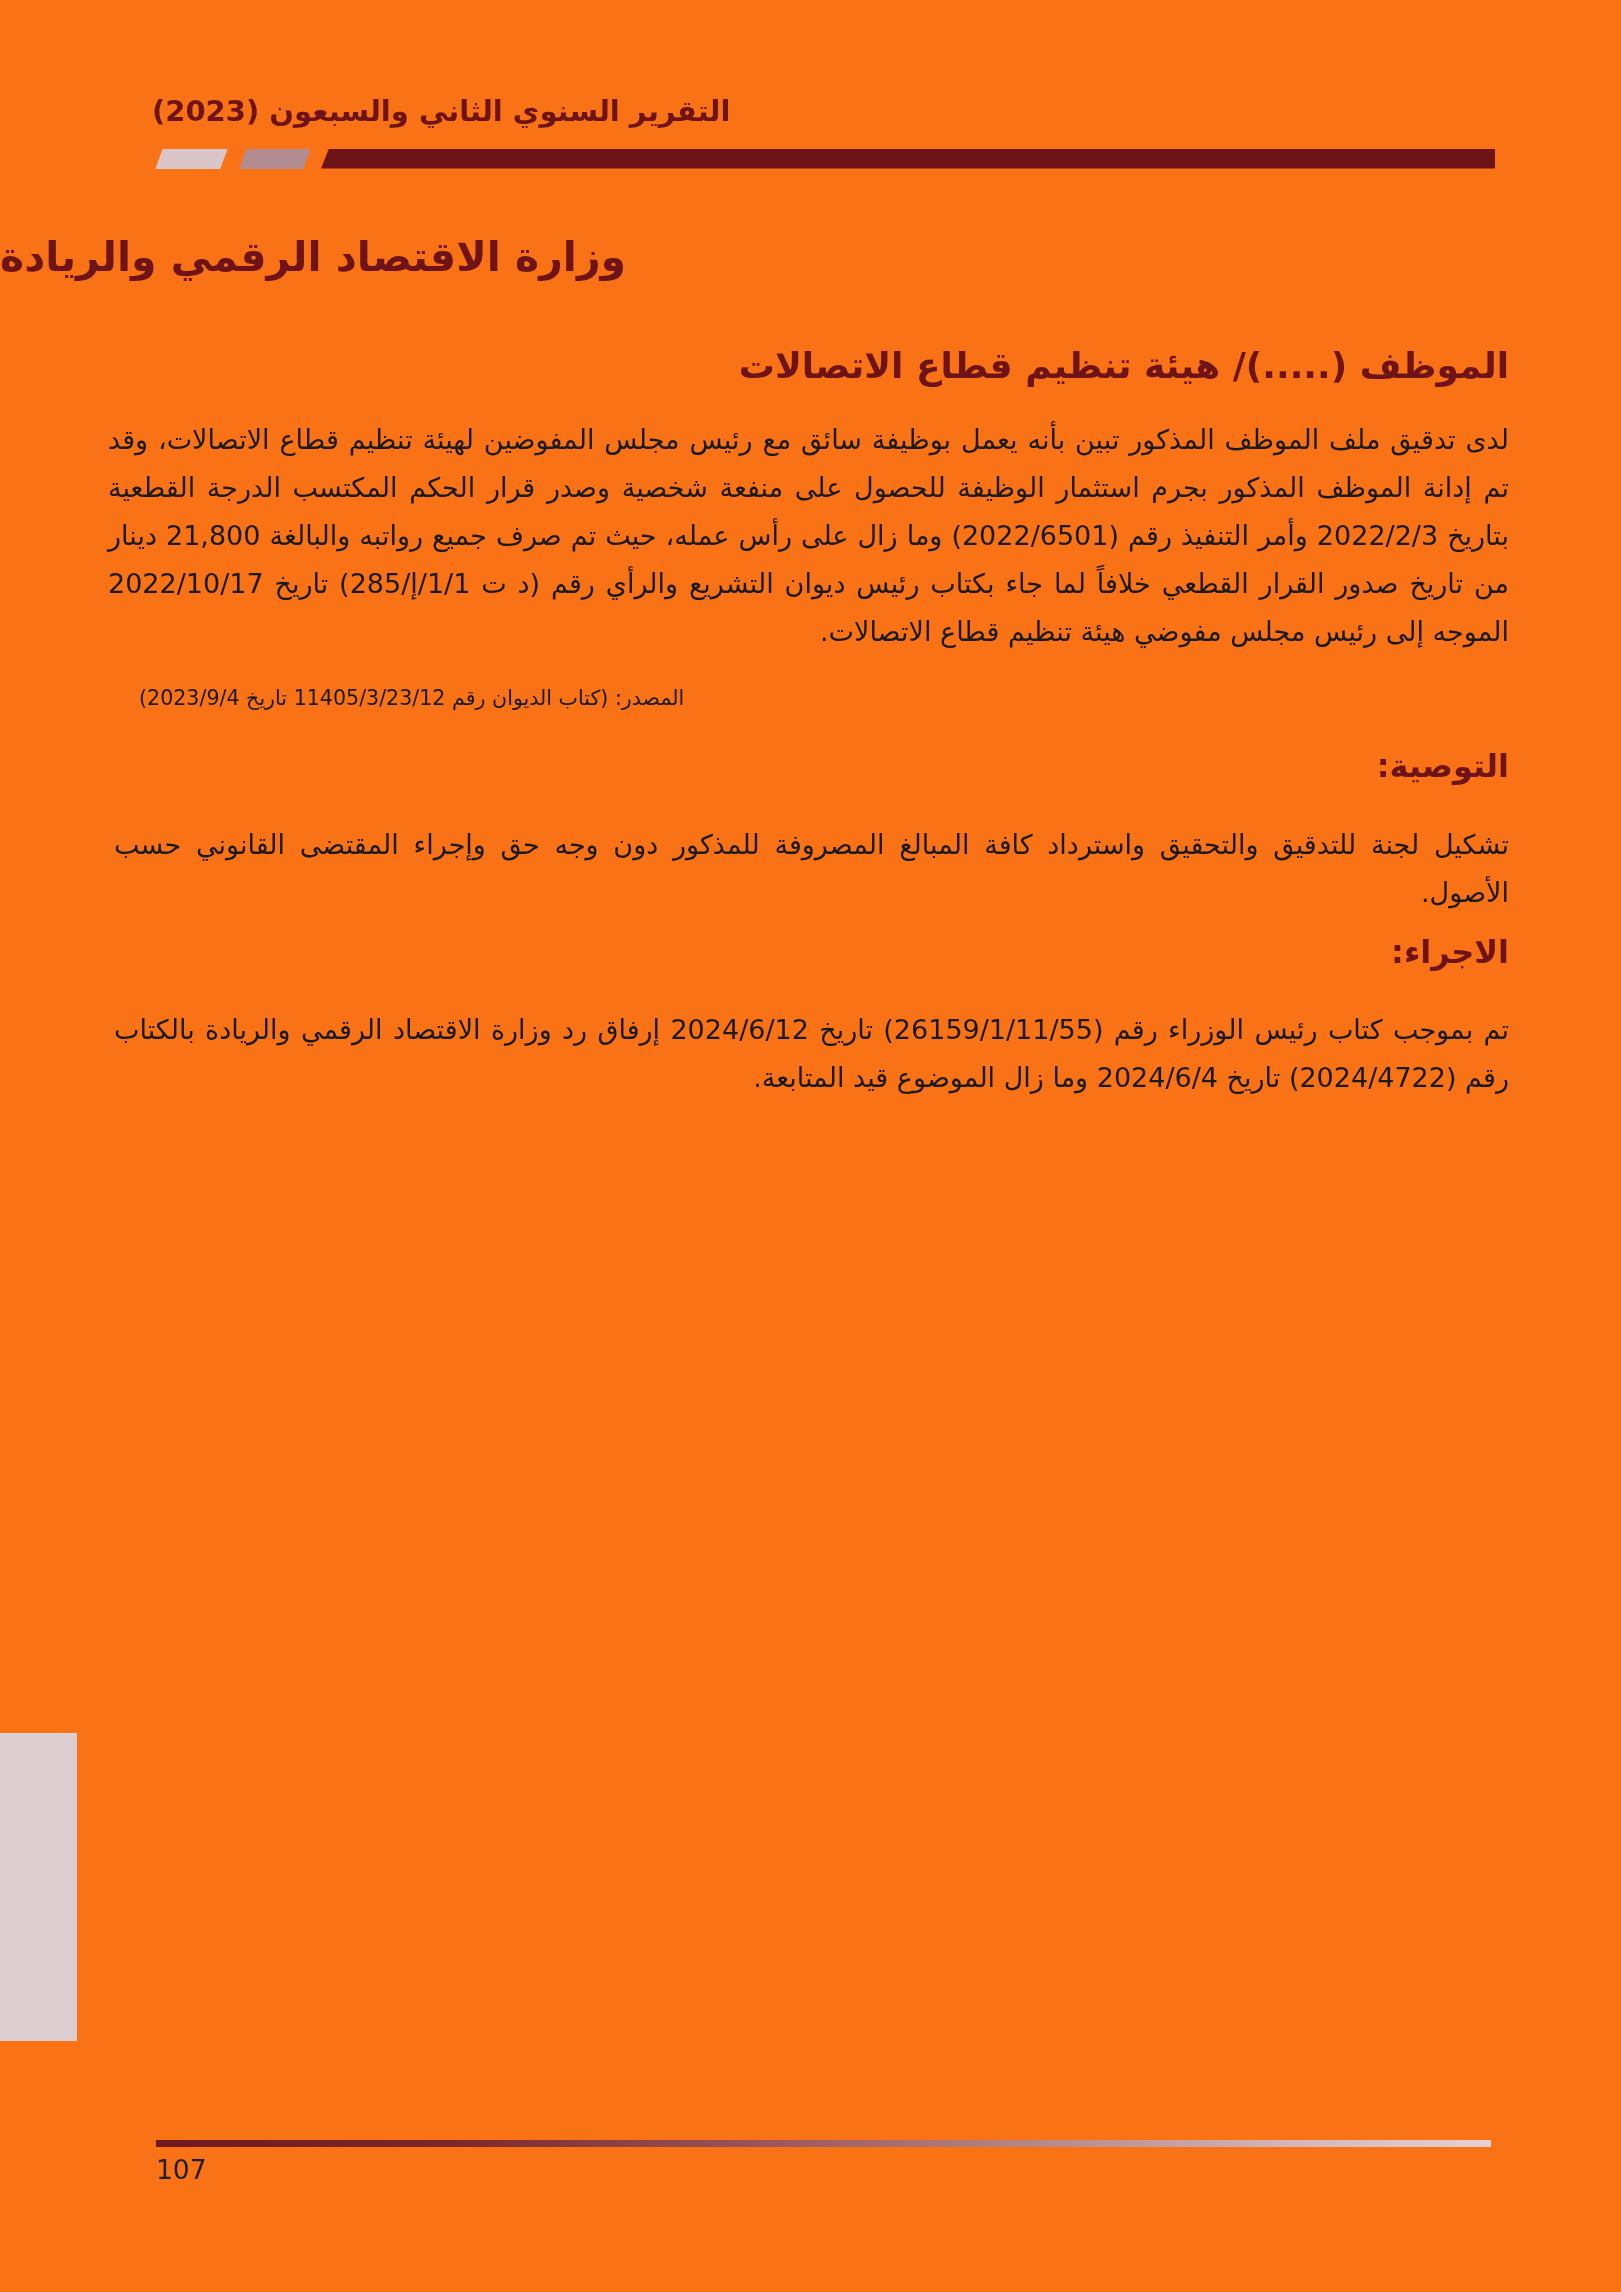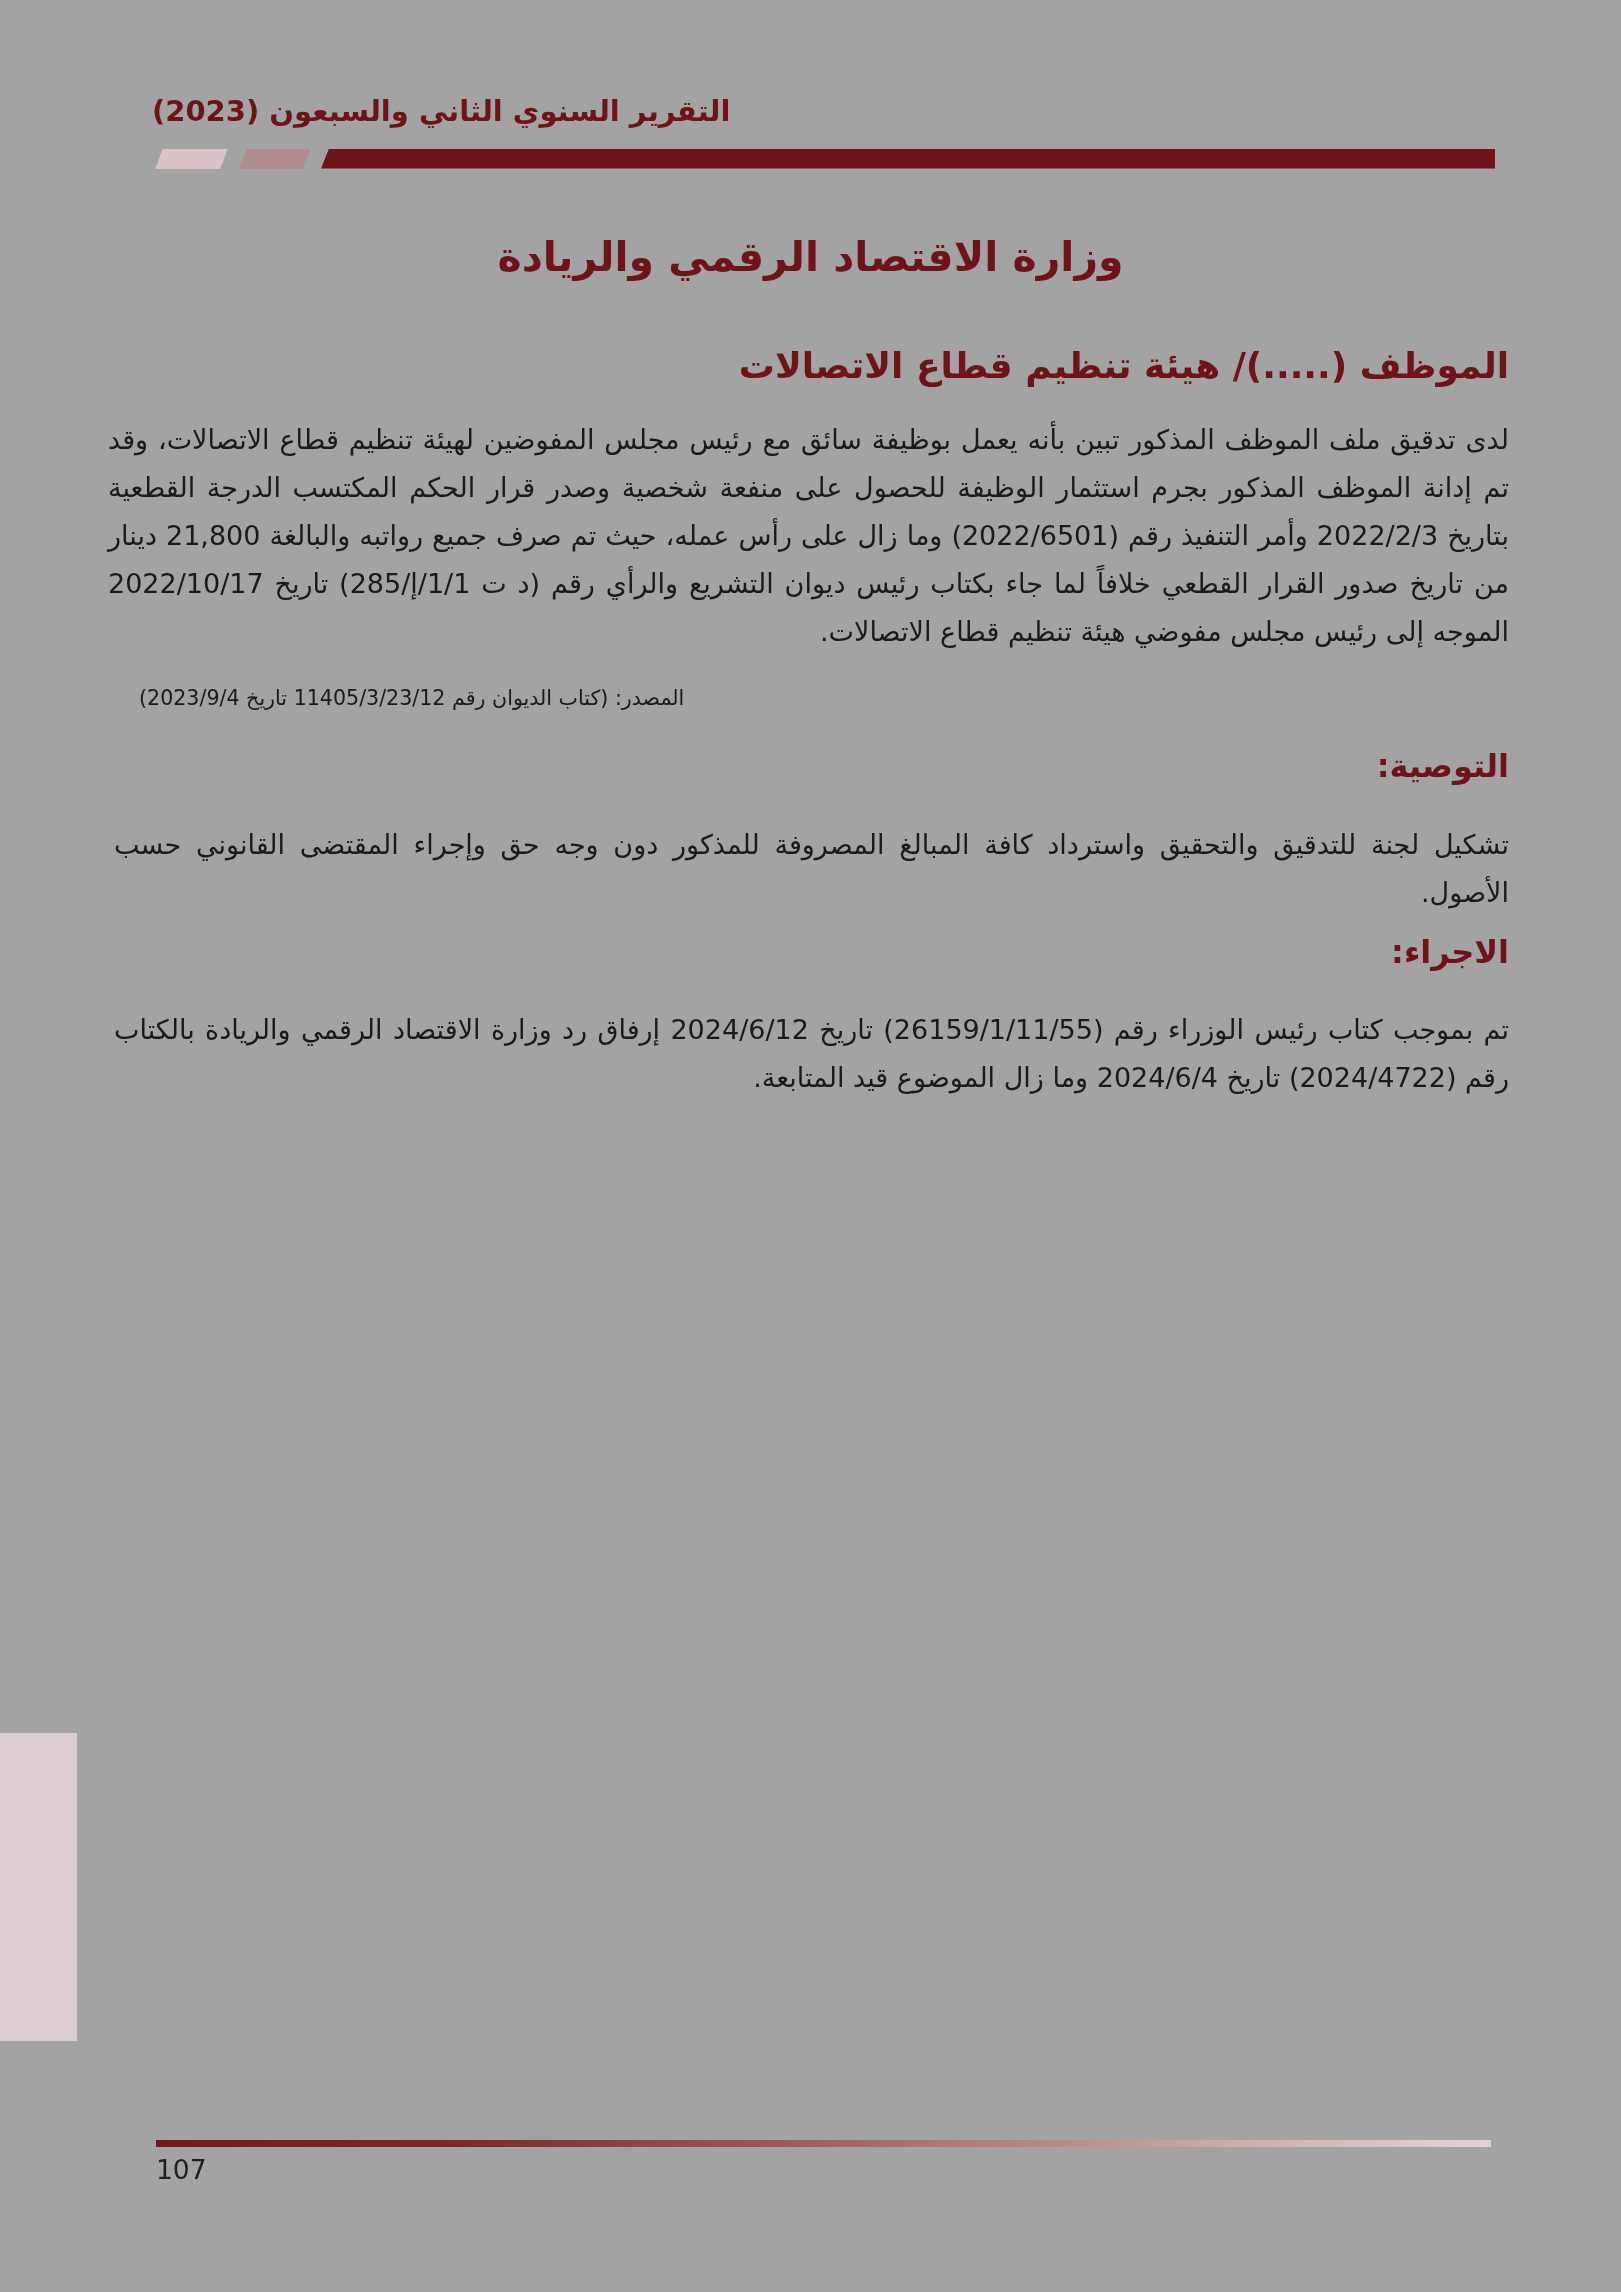--- a/index.html
+++ b/index.html
@@ -9,21 +9,21 @@
     width: 1621px;
     height: 2293px;
     position: relative;
     overflow: hidden;
   }
   .page {
     position: absolute;
     inset: 0;
     width: 1621px;
     height: 2293px;
-    background: #a3a3a3;
+    background: #f97316;
   }
   
   .report-title {
     position: absolute;
     top: 94px;
     left: 152px;
     direction: rtl;
     font-weight: bold;
     font-size: 29px;
     color: #6e1318;
@@ -63,21 +63,21 @@
     height: 19.6px;
     background: #6e1318;
     clip-path: polygon(7.8px 0, 100% 0, 100% 100%, 0 100%);
   }
   
   .ministry-title {
     position: absolute;
     top: 233px;
     left: 0;
     width: 100%;
-    text-align: center;
+    text-align: left;
     direction: rtl;
     font-weight: bold;
     font-size: 41px;
     color: #6e1318;
   }
   .case-title {
     position: absolute;
     top: 345px;
     right: 112px;
     direction: rtl;

